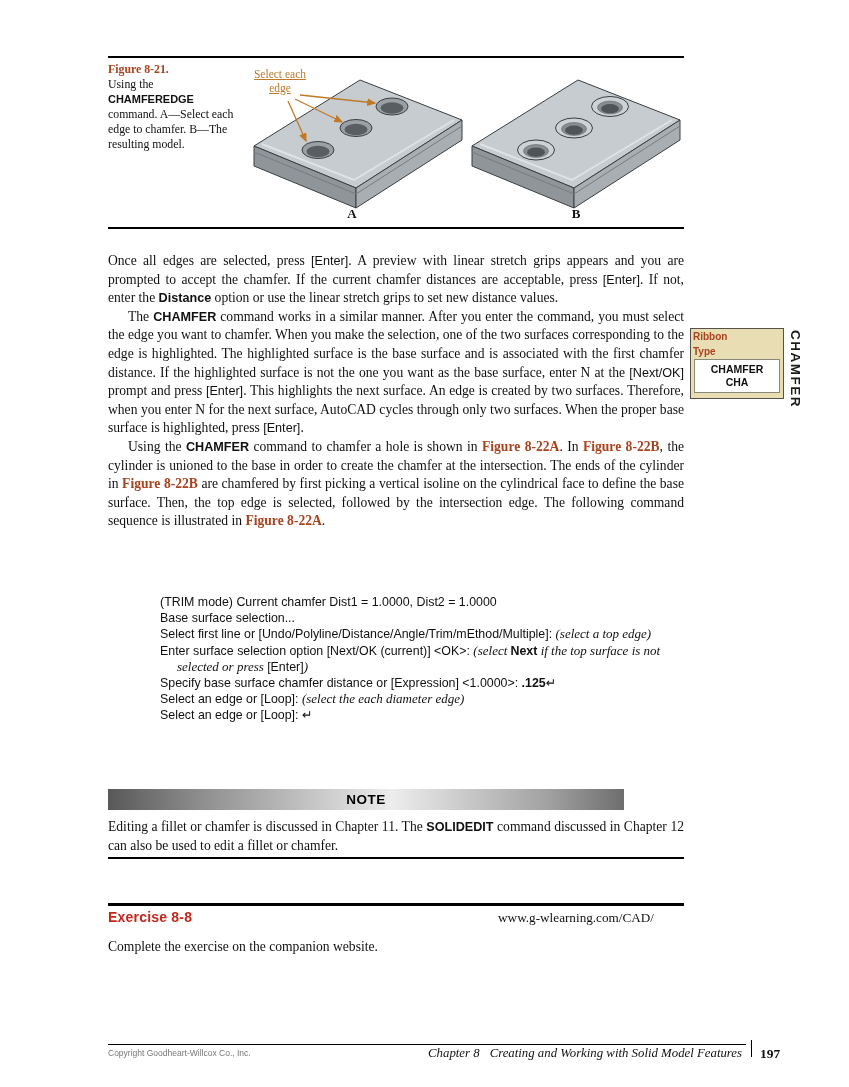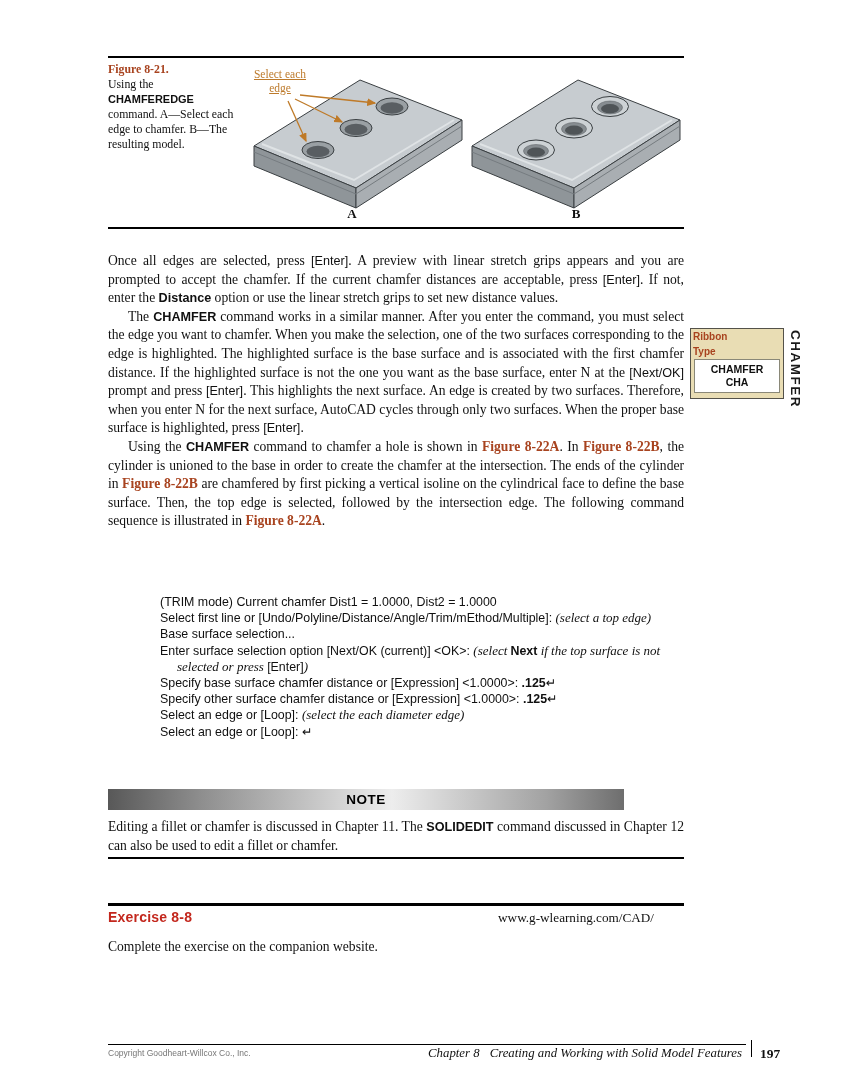--- a/index.html
+++ b/index.html
@@ -142,25 +142,24 @@
   <div class="rule" style="left:108px; top:227px; width:576px; height:1.5px;"></div>
 
   <div class="body-text abs" style="left:108px; top:252px; width:576px;">
     <p><span>Once all edges are selected, press </span><span class="key">[Enter]</span><span>. A preview with linear stretch grips appears and you are prompted to accept the chamfer. If the current chamfer distances are acceptable, press </span><span class="key">[Enter]</span><span>. If not, enter the </span><span class="cmd">Distance</span><span> option or use the linear stretch grips to set new distance values.</span></p>
     <p class="indent"><span>The </span><span class="cmd">CHAMFER</span><span> command works in a similar manner. After you enter the command, you must select the edge you want to chamfer. When you make the selection, one of the two surfaces corresponding to the edge is highlighted. The highlighted surface is the base surface and is associated with the first chamfer distance. If the highlighted surface is not the one you want as the base surface, enter N at the </span><span class="key">[Next/OK]</span><span> prompt and press </span><span class="key">[Enter]</span><span>. This highlights the next surface. An edge is created by two surfaces. Therefore, when you enter N for the next surface, AutoCAD cycles through only two surfaces. When the proper base surface is highlighted, press </span><span class="key">[Enter]</span><span>.</span></p>
     <p class="indent"><span>Using the </span><span class="cmd">CHAMFER</span><span> command to chamfer a hole is shown in </span><span class="ref">Figure 8-22A</span><span>. In </span><span class="ref">Figure 8-22B</span><span>, the cylinder is unioned to the base in order to create the chamfer at the intersection. The ends of the cylinder in </span><span class="ref">Figure 8-22B</span><span> are chamfered by first picking a vertical isoline on the cylindrical face to define the base surface. Then, the top edge is selected, followed by the intersection edge. The following command sequence is illustrated in </span><span class="ref">Figure 8-22A</span><span>.</span></p>
   </div>
 
   <div class="cmd-block abs" style="left:160px; top:594px; width:524px;">
     <div class="cmd-line"><span>(TRIM mode) Current chamfer Dist1 = 1.0000, Dist2 = 1.0000</span></div>
+    <div class="cmd-line"><span>Base surface selection...</span></div>
     <div class="cmd-line"><span>Select first line or [Undo/Polyline/Distance/Angle/Trim/mEthod/Multiple]: </span><span class="it">(select a top edge)</span></div>
-    <div class="cmd-line"><span>Base surface selection...</span></div>
     <div class="cmd-line"><span>Enter surface selection option [Next/OK (current)] &lt;OK&gt;: </span><span class="it">(select </span><span class="bs">Next</span><span class="it"> if the top surface is not selected or press </span><span>[Enter]</span><span class="it">)</span></div>
     <div class="cmd-line"><span>Specify base surface chamfer distance or [Expression] &lt;1.0000&gt;: </span><span class="bs">.125</span><span>↵</span></div>
-    <div class="cmd-line"><span>Specify other surface chamfer distance or [Expression] &lt;1.0000&gt;: </span><span class="bs">.125</span><span>↵</span></div>
     <div class="cmd-line"><span>Select an edge or [Loop]: </span><span class="it">(select the each diameter edge)</span></div>
     <div class="cmd-line"><span>Select an edge or [Loop]: </span><span>↵</span></div>
   </div>
 
   <div class="note-bar abs" style="left:108px; top:789px; width:516px; height:21px;">
     <span class="note-title">NOTE</span>
   </div>
   <div class="body-text abs" style="left:108px; top:818px; width:576px;"><span>Editing a fillet or chamfer is discussed in Chapter 11. The </span><span class="cmd">SOLIDEDIT</span><span> command discussed in Chapter 12 can also be used to edit a fillet or chamfer.</span></div>
   <div class="rule" style="left:108px; top:857px; width:576px; height:1.5px;"></div>
 

